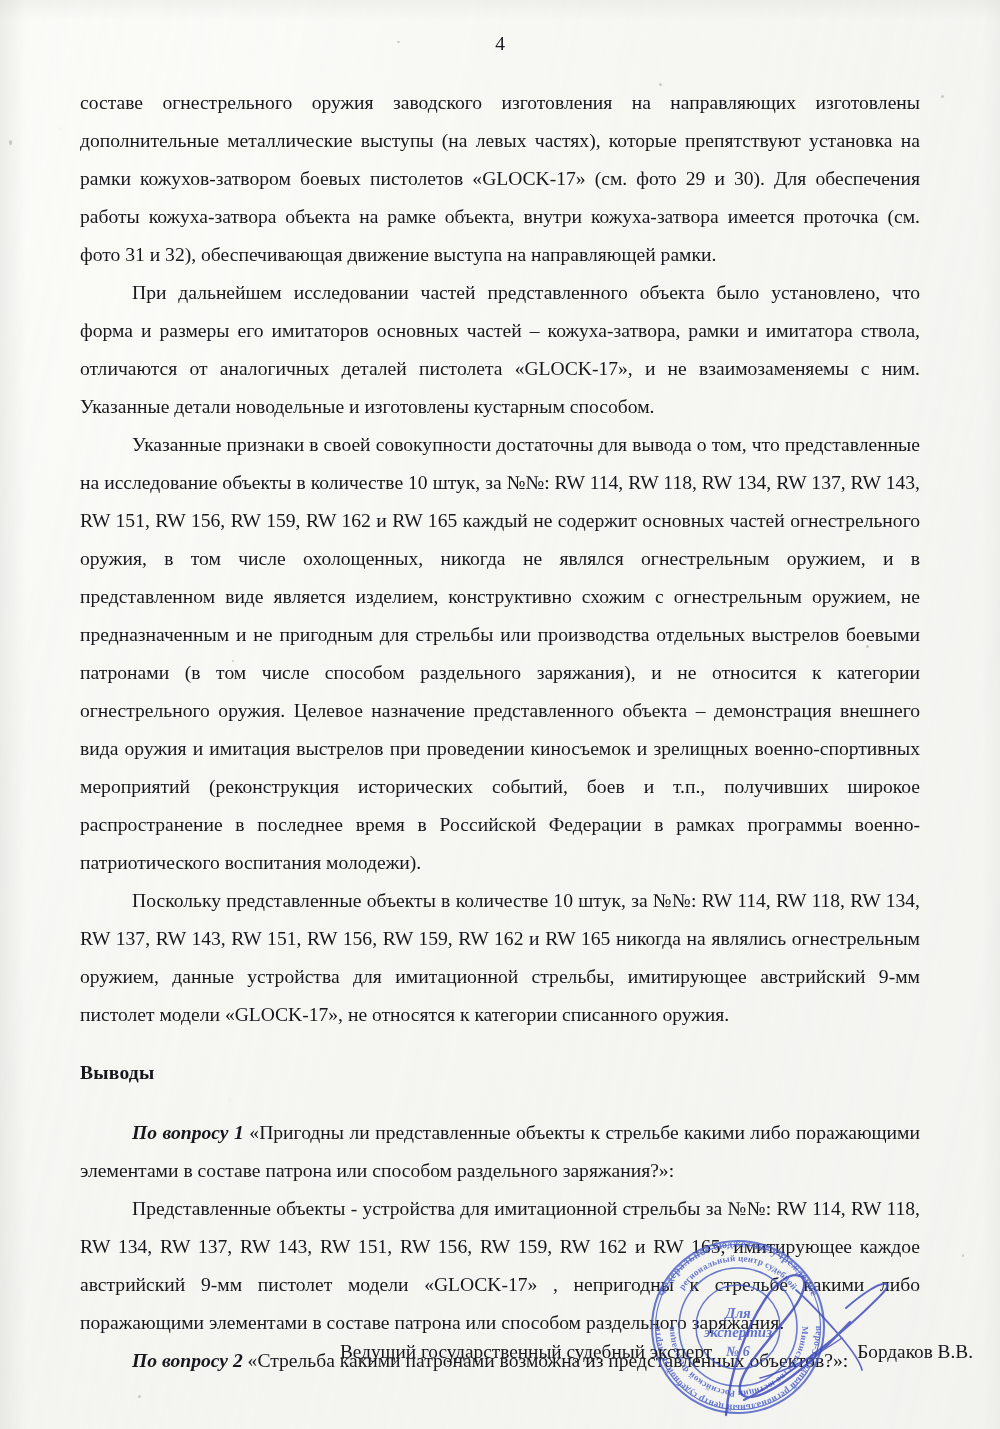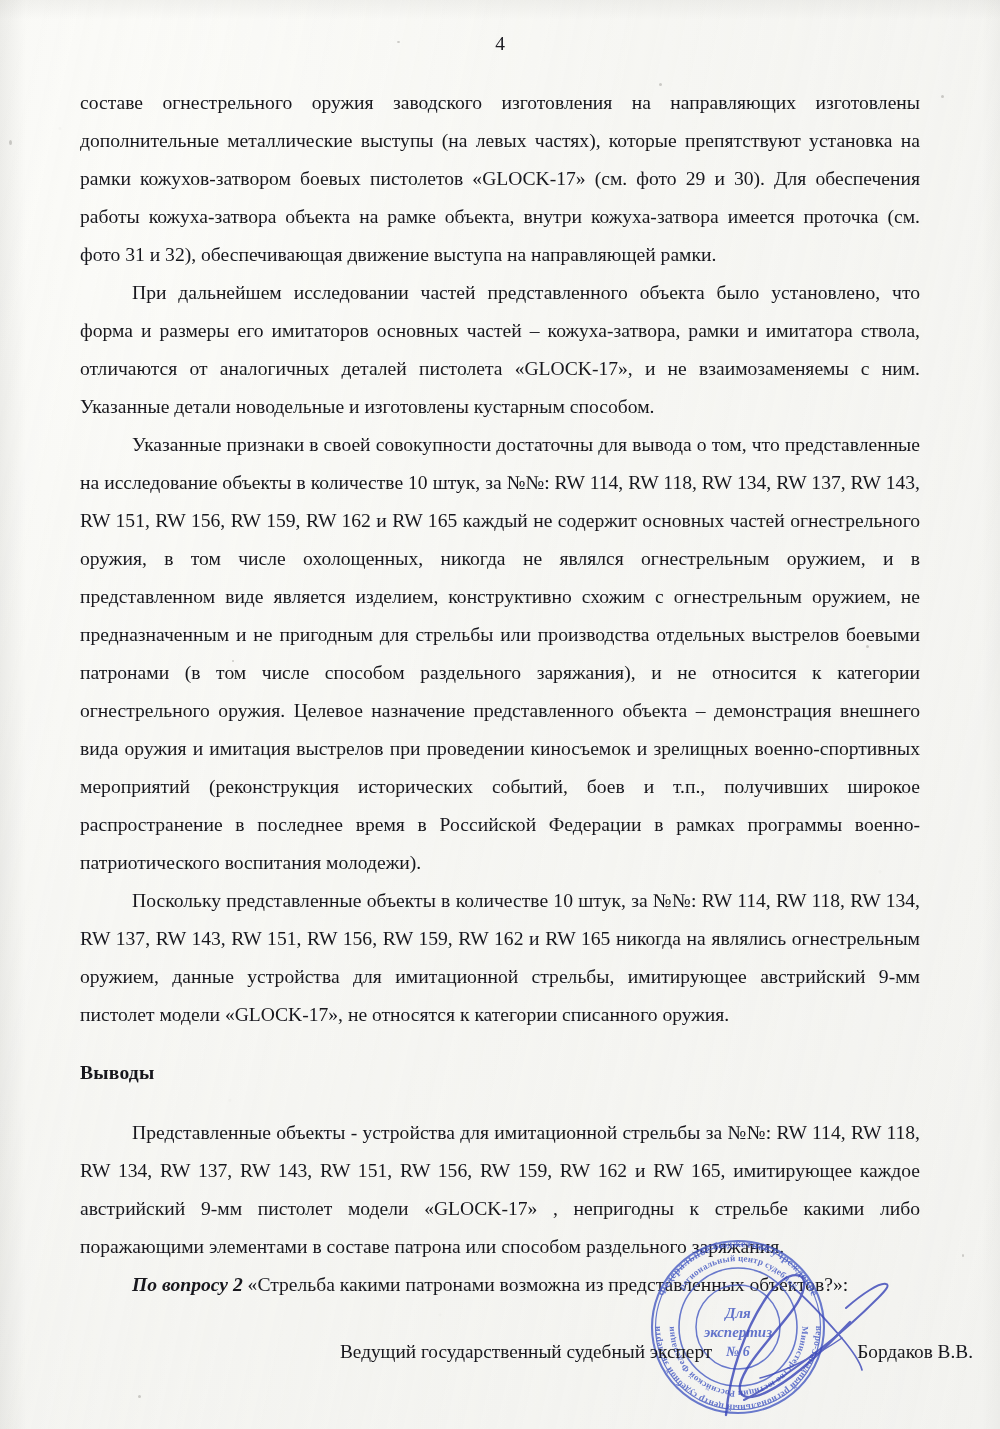--- a/index.html
+++ b/index.html
@@ -168,20 +168,21 @@
       <p class="no-indent">составе огнестрельного оружия заводского изготовления на направляющих изготовлены дополнительные металлические выступы (на левых частях), которые препятствуют установка на рамки кожухов-затвором боевых пистолетов «GLOCK-17» (см. фото 29 и 30). Для обеспечения работы кожуха-затвора объекта на рамке объекта, внутри кожуха-затвора имеется проточка (см. фото 31 и 32), обеспечивающая движение выступа на направляющей рамки.</p>
 
       <p>При дальнейшем исследовании частей представленного объекта было установлено, что форма и размеры его имитаторов основных частей – кожуха-затвора, рамки и имитатора ствола, отличаются от аналогичных деталей пистолета  «GLOCK-17», и не взаимозаменяемы с ним. Указанные детали новодельные и изготовлены кустарным способом.</p>
 
       <p>Указанные признаки в своей совокупности достаточны для вывода о том, что представленные на исследование объекты в количестве 10 штук, за №№: RW 114, RW 118, RW 134, RW 137, RW 143, RW 151, RW 156, RW 159, RW 162 и RW 165 каждый не содержит основных частей огнестрельного оружия, в том числе охолощенных, никогда не являлся огнестрельным оружием, и в представленном виде является изделием, конструктивно схожим с огнестрельным оружием, не предназначенным и не пригодным для стрельбы или производства отдельных выстрелов боевыми патронами (в том числе способом раздельного заряжания), и не относится к категории огнестрельного оружия. Целевое назначение представленного объекта – демонстрация внешнего вида оружия и имитация выстрелов при проведении киносъемок и зрелищных военно-спортивных мероприятий (реконструкция исторических событий, боев и т.п., получивших широкое распространение в последнее время в Российской Федерации в рамках программы военно-патриотического воспитания молодежи).</p>
 
       <p>Поскольку представленные объекты в количестве 10 штук, за №№: RW 114, RW 118, RW 134, RW 137, RW 143, RW 151, RW 156, RW 159, RW 162 и RW 165 никогда на являлись огнестрельным оружием, данные устройства для имитационной стрельбы, имитирующее австрийский 9-мм пистолет модели «GLOCK-17», не относятся к категории списанного оружия.</p>
 
       <p class="heading">Выводы</p>
 
+      <p><span class="q-label">По вопросу 1</span> <span>«Пригодны ли представленные объекты к стрельбе какими либо поражающими элементами в составе патрона или способом раздельного заряжания?»:</span></p>
 
       <p>Представленные объекты - устройства для имитационной стрельбы за №№: RW 114, RW 118, RW 134, RW 137, RW 143, RW 151, RW 156, RW 159, RW 162 и RW 165, имитирующее каждое австрийский 9-мм пистолет модели «GLOCK-17» , непригодны к стрельбе какими либо поражающими элементами в составе патрона или способом раздельного заряжания.</p>
 
       <p><span class="q-label">По вопросу 2</span><span> «Стрельба какими патронами возможна из представленных объектов?»:</span></p>
 
     </div>
   </div>
 
   <div class="stamp">
     <svg width="190" height="190" viewBox="0 0 190 190" xmlns="http://www.w3.org/2000/svg">

